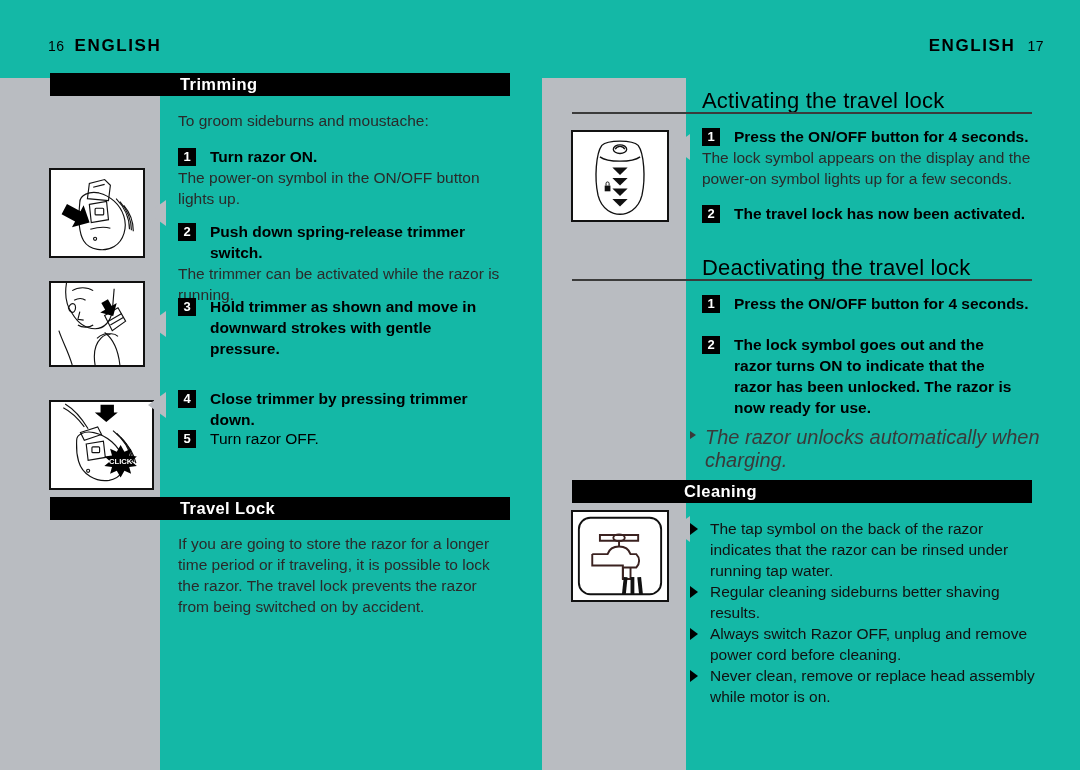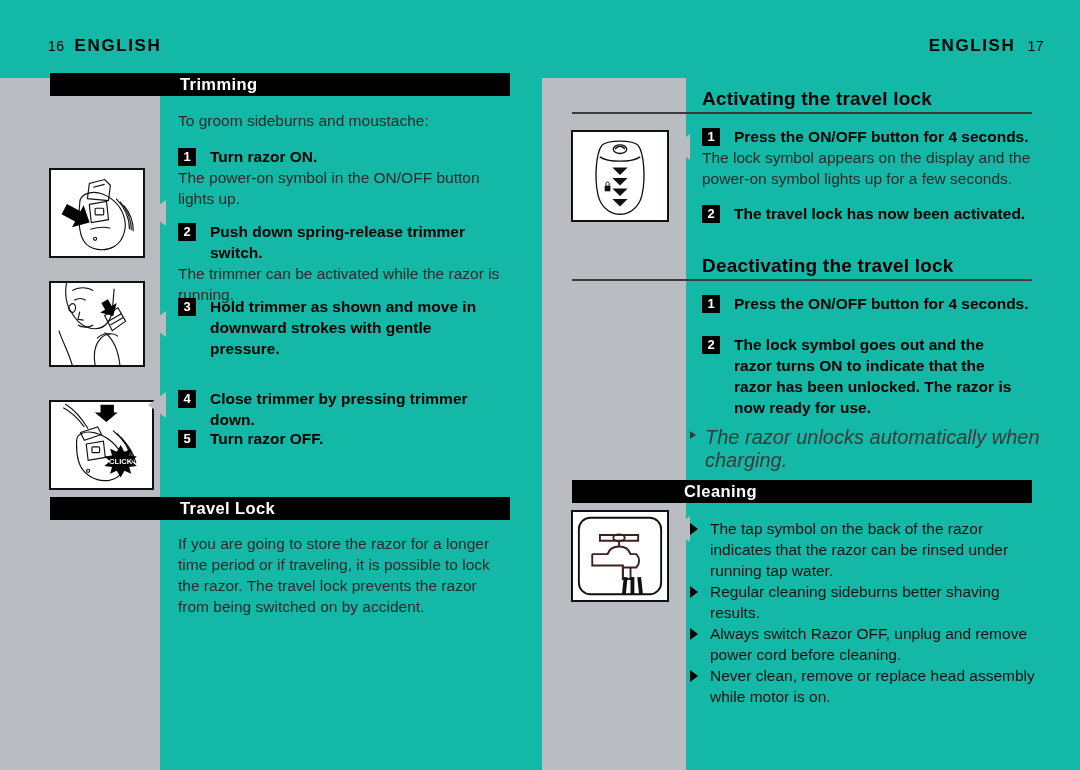--- a/index.html
+++ b/index.html
@@ -60,22 +60,22 @@
     padding-left: 130px;
   }
   #bar-trimming   { left: 50px;  top: 73px;  width: 460px; height: 23px; }
   #bar-travellock { left: 50px;  top: 497px; width: 460px; height: 23px; }
   #bar-cleaning   { left: 572px; top: 480px; width: 460px; height: 23px; }
   #bar-cleaning   { padding-left: 112px; }
 
   
   .subhead {
     position: absolute;
-    font-weight: bold;
-    font-size: 19px;
+    font-weight: normal;
+    font-size: 22px;
     letter-spacing: 0.2px;
     text-align: center;
   }
   .rule {
     position: absolute;
     height: 2px;
     background: #3b3b3b;
   }
   #sub-activating   { left: 702px; top: 88px; }
   #rule-activating  { left: 572px; top: 112px; width: 460px; }
@@ -219,21 +219,21 @@
     <div class="step-text lead" style="font-weight:bold; color:#000;">Hold trimmer as shown and move in downward strokes with gentle pressure.</div>
   </div>
 
   <div class="step" style="left:178px; top:388px; width:330px;">
     <div class="num">4</div>
     <div class="step-text lead" style="font-weight:bold; color:#000;">Close trimmer by pressing trimmer down.</div>
   </div>
 
   <div class="step" style="left:178px; top:428px; width:330px;">
     <div class="num">5</div>
-    <div class="step-text lead" style="font-weight:bold; color:#000;">Turn razor OFF.</div>
+    <div class="step-text lead" style="font-weight:normal; color:#000;">Turn razor OFF.</div>
   </div>
 
   <div class="black-bar" id="bar-travellock">
     <span>Travel Lock</span>
   </div>
 
   <div class="body" style="left:178px; top:533px; width:332px;">If you are going to store the razor for a longer time period or if traveling, it is possible to lock the razor. The travel lock prevents the razor from being switched on by accident.</div>
 
   <div class="illo" style="left:49px; top:168px; width:96px; height:90px;">
     <svg viewBox="0 0 96 90" xmlns="http://www.w3.org/2000/svg">

